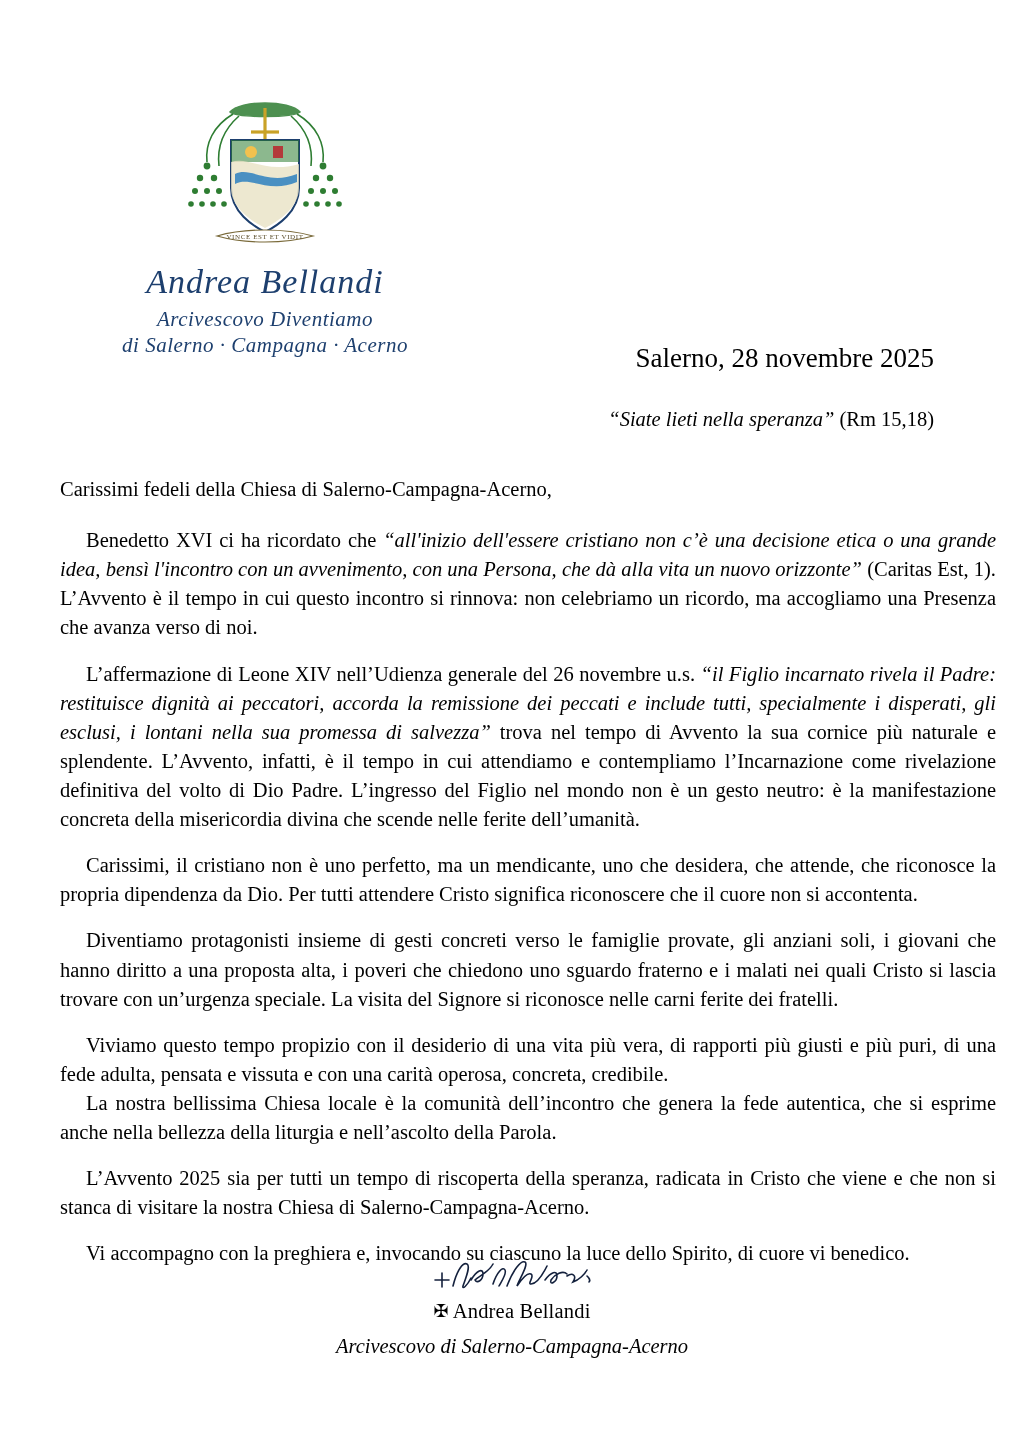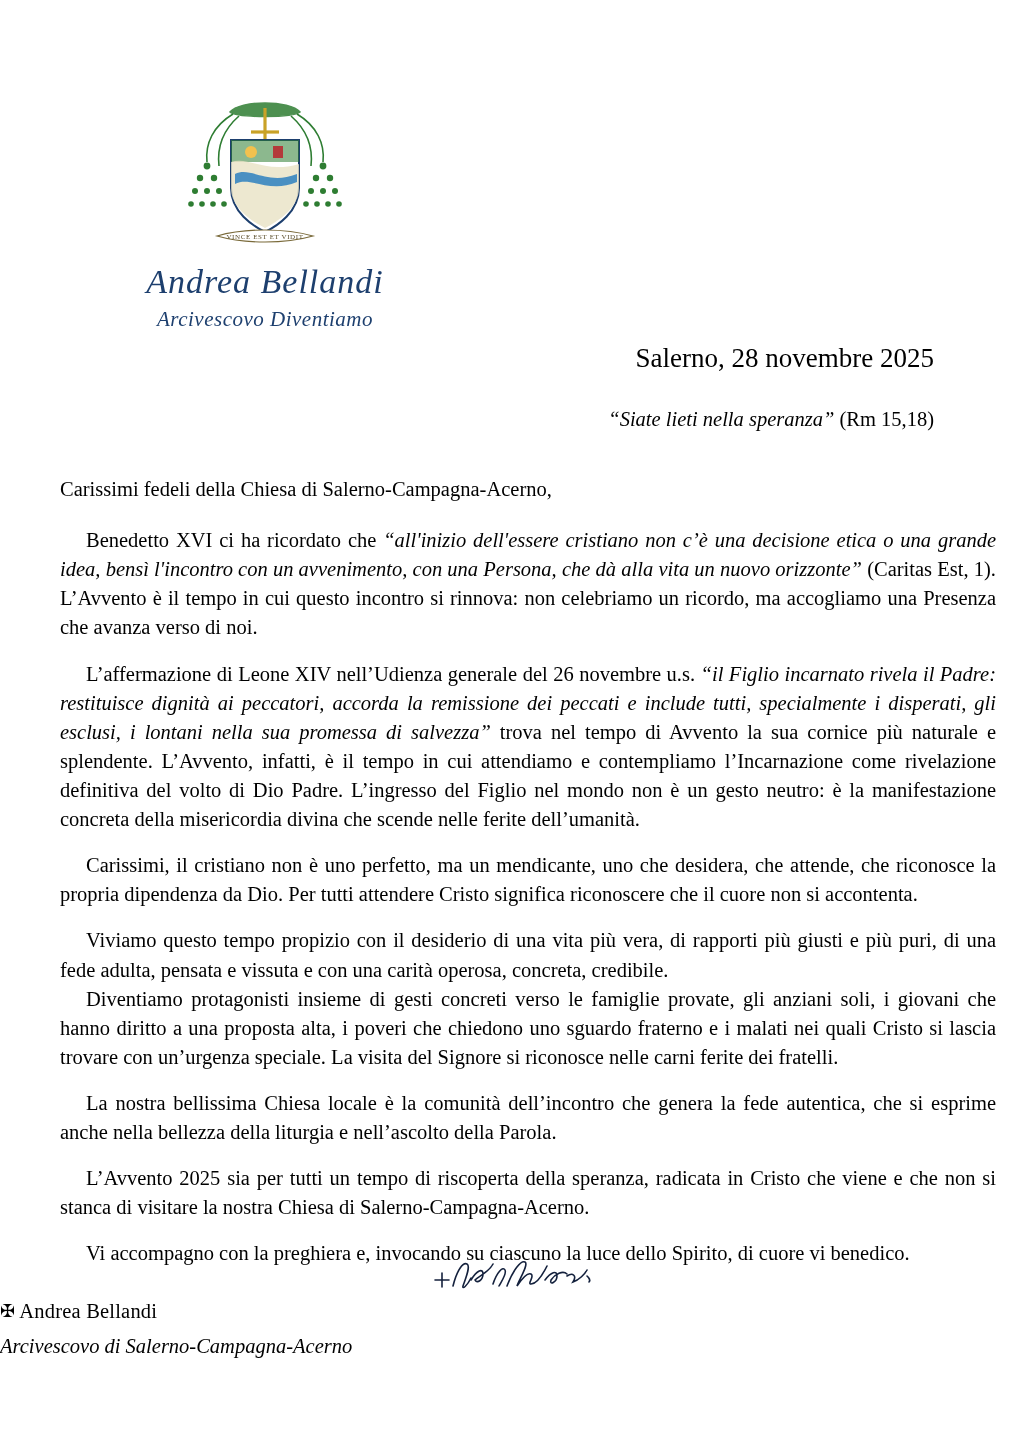--- a/index.html
+++ b/index.html
@@ -106,20 +106,21 @@
   }
 
   i, .it { font-style: italic; }
 
   
   .signature-block {
     position: absolute;
     left: 0;
     right: 0;
     top: 1250px;
+    text-align: center;
   }
   .sig-mark {
     height: 48px;
     margin-bottom: 2px;
   }
   .sig-mark svg { display: block; margin: 0 auto; }
 
   .sig-name {
     font-size: 20.5px;
     letter-spacing: 0.2px;
@@ -194,42 +195,43 @@
         <circle cx="86" cy="82" r="6" fill="#f2c14e"></circle>
         <path d="M108 76 L118 76 L118 88 L108 88 Z" fill="#b33a3a"></path>
 
         <path d="M52 166 C80 158, 120 158, 148 166 C120 174, 80 174, 52 166 Z" fill="#ffffff" stroke="#7a6a3a" stroke-width="1.2"></path>
         <text x="100" y="169" font-family="Liberation Serif, serif" font-size="7" fill="#5a4d2a" text-anchor="middle" letter-spacing="0.6">VINCE EST ET VIDIT</text>
       </svg>
     </div>
 
     <div class="lh-name">Andrea Bellandi</div>
     <div class="lh-sub1">Arcivescovo Diventiamo</div>
+    <div class="lh-sub2">di Salerno · Campagna · Acerno</div>
   </div>
 
   <div class="place-date">Salerno, 28 novembre 2025</div>
 
   <div class="epigraph">
     <span class="quote">“Siate lieti nella speranza”</span><span> (Rm 15,18)</span>
   </div>
 
   <div class="body-text">
 
     <p class="salutation">Carissimi fedeli della Chiesa di Salerno-Campagna-Acerno,</p>
 
 
     <p class="para"><span>Benedetto XVI ci ha ricordato che </span><i>“all'inizio dell'essere cristiano non c’è una decisione etica o una grande idea, bensì l'incontro con un avvenimento, con una Persona, che dà alla vita un nuovo orizzonte”</i><span> (Caritas Est, 1). L’Avvento è il tempo in cui questo incontro si rinnova: non celebriamo un ricordo, ma accogliamo una Presenza che avanza verso di noi.</span></p>
 
     <p class="para"><span>L’affermazione di Leone XIV nell’Udienza generale del 26 novembre u.s. </span><i>“il Figlio incarnato rivela il Padre: restituisce dignità ai peccatori, accorda la remissione dei peccati e include tutti, specialmente i disperati, gli esclusi, i lontani nella sua promessa di salvezza”</i><span> trova nel tempo di Avvento la sua cornice più naturale e splendente. L’Avvento, infatti, è il tempo in cui attendiamo e contempliamo l’Incarnazione come rivelazione definitiva del volto di Dio Padre. L’ingresso del Figlio nel mondo non è un gesto neutro: è la manifestazione concreta della misericordia divina che scende nelle ferite dell’umanità.</span></p>
 
     <p class="para">Carissimi, il cristiano non è uno perfetto, ma un mendicante, uno che desidera, che attende, che riconosce la propria dipendenza da Dio. Per tutti attendere Cristo significa riconoscere che il cuore non si accontenta.</p>
 
+    <p class="para">Diventiamo protagonisti insieme di gesti concreti verso le famiglie provate, gli anziani soli, i giovani che hanno diritto a una proposta alta, i poveri che chiedono uno sguardo fraterno e i malati nei quali Cristo si lascia trovare con un’urgenza speciale. La visita del Signore si riconosce nelle carni ferite dei fratelli.</p>
+
     <p class="para tight">Viviamo questo tempo propizio con il desiderio di una vita più vera, di rapporti più giusti e più puri, di una fede adulta, pensata e vissuta e con una carità operosa, concreta, credibile.</p>
-
-    <p class="para">Diventiamo protagonisti insieme di gesti concreti verso le famiglie provate, gli anziani soli, i giovani che hanno diritto a una proposta alta, i poveri che chiedono uno sguardo fraterno e i malati nei quali Cristo si lascia trovare con un’urgenza speciale. La visita del Signore si riconosce nelle carni ferite dei fratelli.</p>
 
     <p class="para">La nostra bellissima Chiesa locale è la comunità dell’incontro che genera la fede autentica, che si esprime anche nella bellezza della liturgia e nell’ascolto della Parola.</p>
 
     <p class="para">L’Avvento 2025 sia per tutti un tempo di riscoperta della speranza, radicata in Cristo che viene e che non si stanca di visitare la nostra Chiesa di Salerno-Campagna-Acerno.</p>
 
     <p class="para">Vi accompagno con la preghiera e, invocando su ciascuno la luce dello Spirito, di cuore vi benedico.</p>
   </div>
 
   <div class="signature-block">
     <div class="sig-mark">

